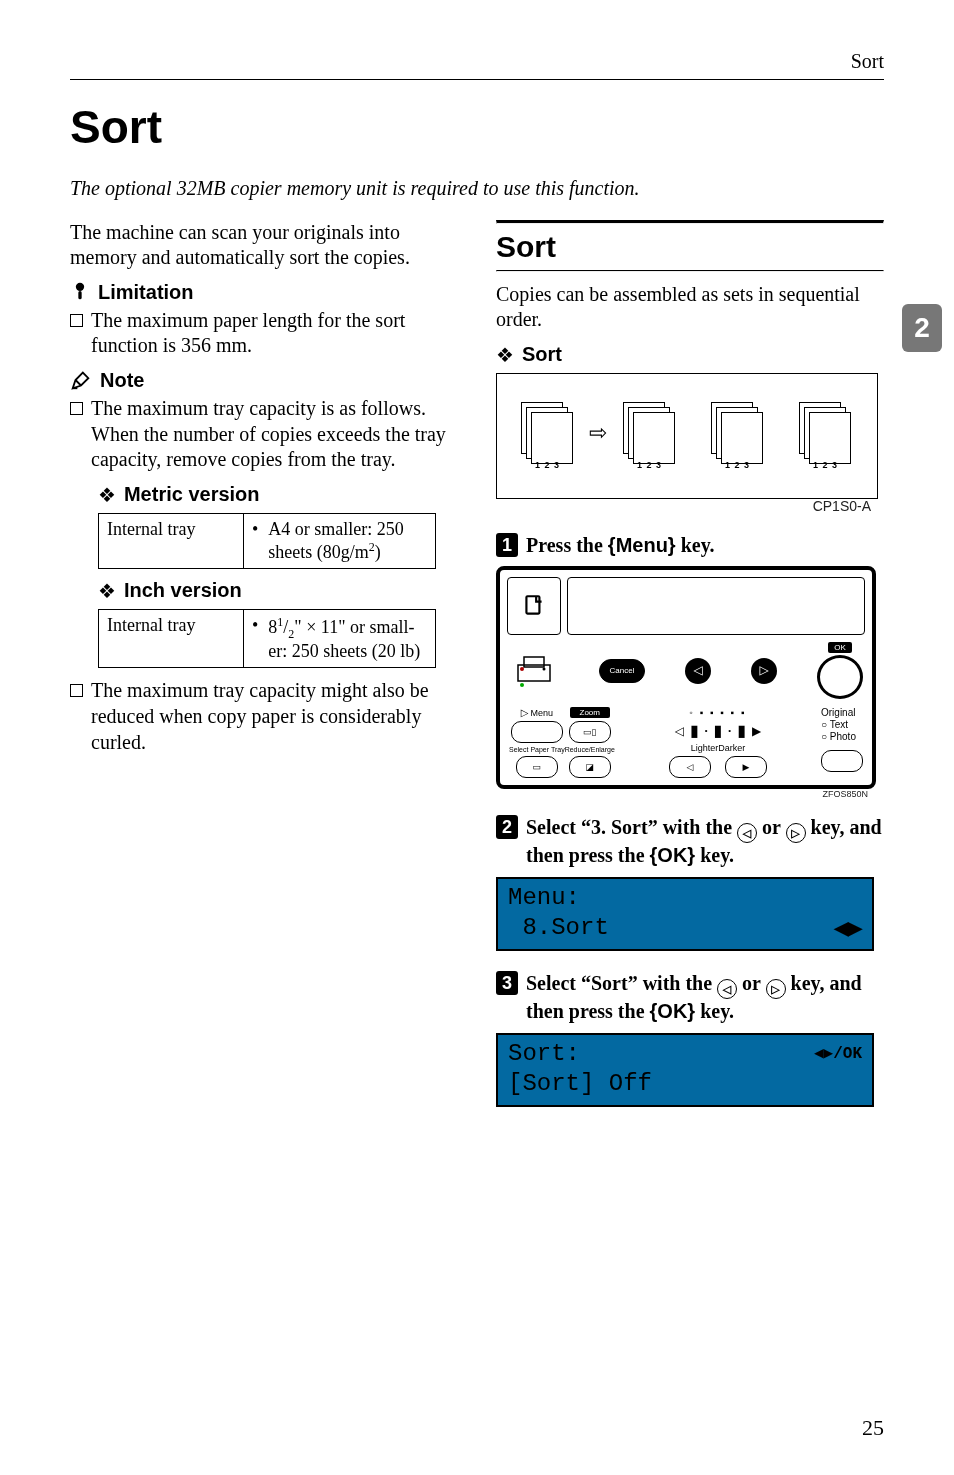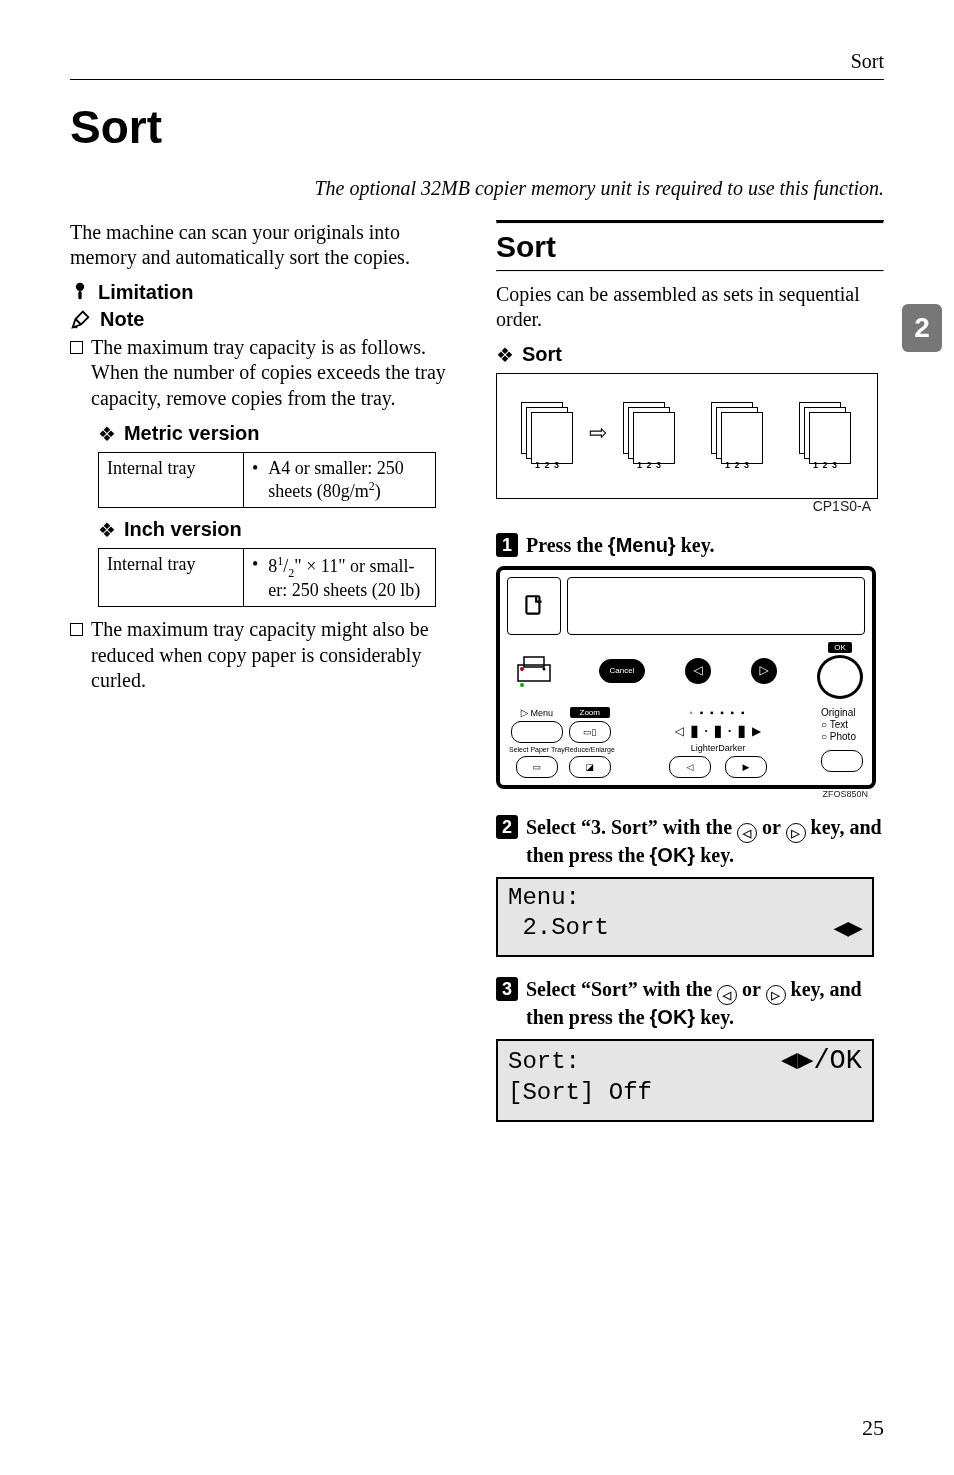--- a/index.html
+++ b/index.html
@@ -36,21 +36,20 @@
     font-family: Arial, Helvetica, sans-serif;
     font-weight: 700;
     font-size: 46px;
     margin: 8px 0 22px 0;
   }
   .intro {
     font-style: italic;
     font-family: "Times New Roman", serif;
     font-size: 20px;
     margin: 8px 0 18px 0;
-    text-align: right;
   }
   .columns {
     display: flex;
     justify-content: space-between;
     gap: 32px;
   }
   .col {
     width: 388px;
   }
   .colR { width: 388px; }
@@ -320,43 +319,43 @@
     right:4px; bottom:-14px;
     font-family: Arial, sans-serif;
     font-size:9px;
     color:#222;
   }
 
   
   .lcdscreen {
     width: 378px;
     border: 2px solid #000;
-    padding: 4px 10px 12px 10px;
+    padding: 4px 10px 6px 10px;
     font-family: "Courier New", monospace;
     font-size: 24px;
     line-height: 1.25;
     margin: 6px 0 10px 0;
     box-sizing: border-box;
-    background:#e5e5e5;
+    background:#0369a1;
   }
   .lcdscreen .row {
     display:flex;
     justify-content: space-between;
     align-items:center;
     white-space: pre;
   }
   .lcdarrow {
     font-family: Arial, sans-serif;
     font-size: 18px;
     font-weight: bold;
   }
   .lcdok {
     font-family: "Courier New", monospace;
-    font-size: 27px;
-    font-weight: normal;
+    font-size: 16px;
+    font-weight: bold;
   }
 
   
   .side-tab {
     position: absolute;
     right: 12px;
     top: 304px;
     width: 40px;
     height: 48px;
     background: #777;
@@ -396,20 +395,26 @@
 
       <p>The machine can scan your originals into memory and automatically sort the copies.</p>
 
       <div class="diamond-row">
         <svg class="limitation-icon" viewBox="0 0 24 24">
           <circle cx="12" cy="7" r="5" fill="#000"></circle>
           <rect x="10" y="12" width="4" height="10" rx="2" fill="#000"></rect>
         </svg>
         <span class="section-label">Limitation</span>
       </div>
+      <ul class="boxlist">
+        <li>
+          <span class="squarebox"></span>
+          <span>The maximum paper length for the sort function is 356 mm.</span>
+        </li>
+      </ul>
 
       <div class="diamond-row">
         <svg class="pencil" viewBox="0 0 24 24">
           <path d="M3 21 L6 12 L14 4 L20 10 L12 18 L3 21 Z" fill="none" stroke="#000" stroke-width="2"></path>
           <line x1="6" y1="12" x2="12" y2="18" stroke="#000" stroke-width="2"></line>
           <line x1="3" y1="21" x2="8" y2="21" stroke="#000" stroke-width="2"></line>
         </svg>
         <span class="section-label">Note</span>
       </div>
       <ul class="boxlist">
@@ -605,21 +610,21 @@
 
       <div class="step-row" style="margin-top:26px">
         <div class="step-num">2</div>
         <div class="step-text">
           <b><span>Select “3. Sort” with the </span><span class="circbtn">◁</span><span> or </span><span class="circbtn">▷</span><span> key, and then press the </span><span class="bracket">{</span><span class="key">OK</span><span class="bracket">}</span><span> key.</span></b>
         </div>
       </div>
 
       <div class="lcdscreen">
         <div class="row"><span>Menu:</span><span></span></div>
-        <div class="row"><span> 2.Sort</span><span class="lcdarrow">◀▶</span></div>
+        <div class="row"><span> 8.Sort</span><span class="lcdarrow">◀▶</span></div>
       </div>
 
       <div class="step-row">
         <div class="step-num">3</div>
         <div class="step-text">
           <b><span>Select “Sort” with the </span><span class="circbtn">◁</span><span> or </span><span class="circbtn">▷</span><span> key, and then press the </span><span class="bracket">{</span><span class="key">OK</span><span class="bracket">}</span><span> key.</span></b>
         </div>
       </div>
 
       <div class="lcdscreen">

